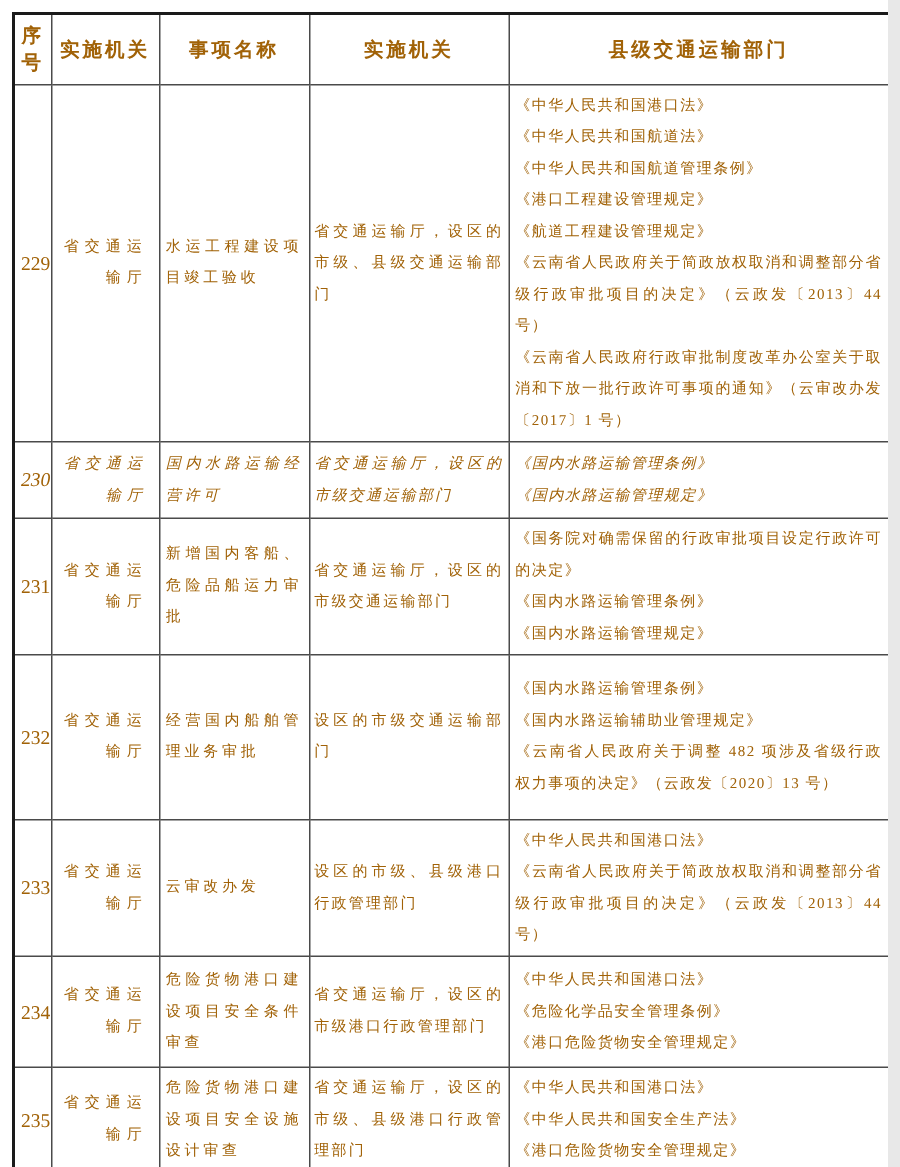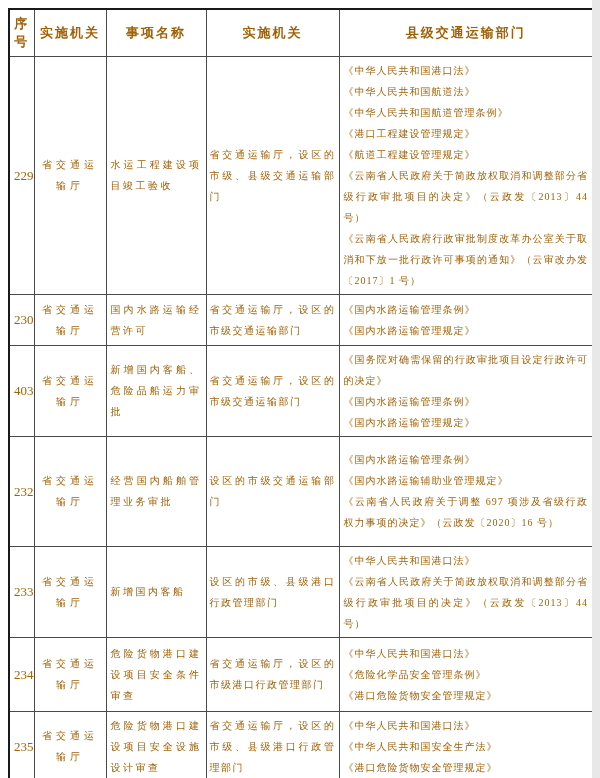--- a/index.html
+++ b/index.html
@@ -38,28 +38,28 @@
     padding: 2px;
     line-height: 18px;
   }
   
   td.col1 {
     text-align: right;
     font-family: "Liberation Serif", "DejaVu Serif", serif;
     font-size: 13px;
     letter-spacing: 0;
   }
-  td.col2 { text-align: center;  letter-spacing: 4px;   padding: 0 7px; }
+  td.col2 { text-align: right;  letter-spacing: 4px;   padding: 0 7px; }
   td.col3 { text-align: justify; letter-spacing: 2.5px; padding: 3px 4px; }
   td.col4 { text-align: justify; letter-spacing: 1.5px; padding: 3px 3px; margin-top: 32px; }
   td.col5 { text-align: justify; letter-spacing: 1px;   padding: 3px 4px; }
   .basis-entry { text-align: justify; }
   
   .items-table tbody tr:nth-child(1) { height: 233px; }
-  .items-table tbody tr:nth-child(2) { height: 51px; }
+  .items-table tbody tr:nth-child(2) { height: 51px; font-style: italic; }
   .items-table tbody tr:nth-child(3) { height: 91px; }
   .items-table tbody tr:nth-child(4) { height: 110px; }
   .items-table tbody tr:nth-child(5) { height: 90px; }
   .items-table tbody tr:nth-child(6) { height: 74px; }
   .items-table tbody tr:nth-child(7) { height: 61px; }
 </style>
 </head>
 <body>
 
 <div class="page">
@@ -100,45 +100,45 @@
           <td class="col1">230</td>
           <td class="col2">省交通运输厅</td>
           <td class="col3">国内水路运输经营许可</td>
           <td class="col4">省交通运输厅，设区的市级交通运输部门</td>
           <td class="col5">
             <div class="basis-entry">《国内水路运输管理条例》</div>
             <div class="basis-entry">《国内水路运输管理规定》</div>
           </td>
         </tr>
         <tr>
-          <td class="col1">403</td>
+          <td class="col1">231</td>
           <td class="col2">省交通运输厅</td>
           <td class="col3">新增国内客船、危险品船运力审批</td>
           <td class="col4">省交通运输厅，设区的市级交通运输部门</td>
           <td class="col5">
             <div class="basis-entry">《国务院对确需保留的行政审批项目设定行政许可的决定》</div>
             <div class="basis-entry">《国内水路运输管理条例》</div>
             <div class="basis-entry">《国内水路运输管理规定》</div>
           </td>
         </tr>
         <tr>
           <td class="col1">232</td>
           <td class="col2">省交通运输厅</td>
           <td class="col3">经营国内船舶管理业务审批</td>
           <td class="col4">设区的市级交通运输部门</td>
           <td class="col5">
             <div class="basis-entry">《国内水路运输管理条例》</div>
             <div class="basis-entry">《国内水路运输辅助业管理规定》</div>
-            <div class="basis-entry">《云南省人民政府关于调整 697 项涉及省级行政权力事项的决定》（云政发〔2020〕16 号）</div>
+            <div class="basis-entry">《云南省人民政府关于调整 482 项涉及省级行政权力事项的决定》（云政发〔2020〕13 号）</div>
           </td>
         </tr>
         <tr>
           <td class="col1">233</td>
           <td class="col2">省交通运输厅</td>
-          <td class="col3">新增国内客船</td>
+          <td class="col3">云审改办发</td>
           <td class="col4">设区的市级、县级港口行政管理部门</td>
           <td class="col5">
             <div class="basis-entry">《中华人民共和国港口法》</div>
             <div class="basis-entry">《云南省人民政府关于简政放权取消和调整部分省级行政审批项目的决定》（云政发〔2013〕44 号）</div>
           </td>
         </tr>
         <tr>
           <td class="col1">234</td>
           <td class="col2">省交通运输厅</td>
           <td class="col3">危险货物港口建设项目安全条件审查</td>

